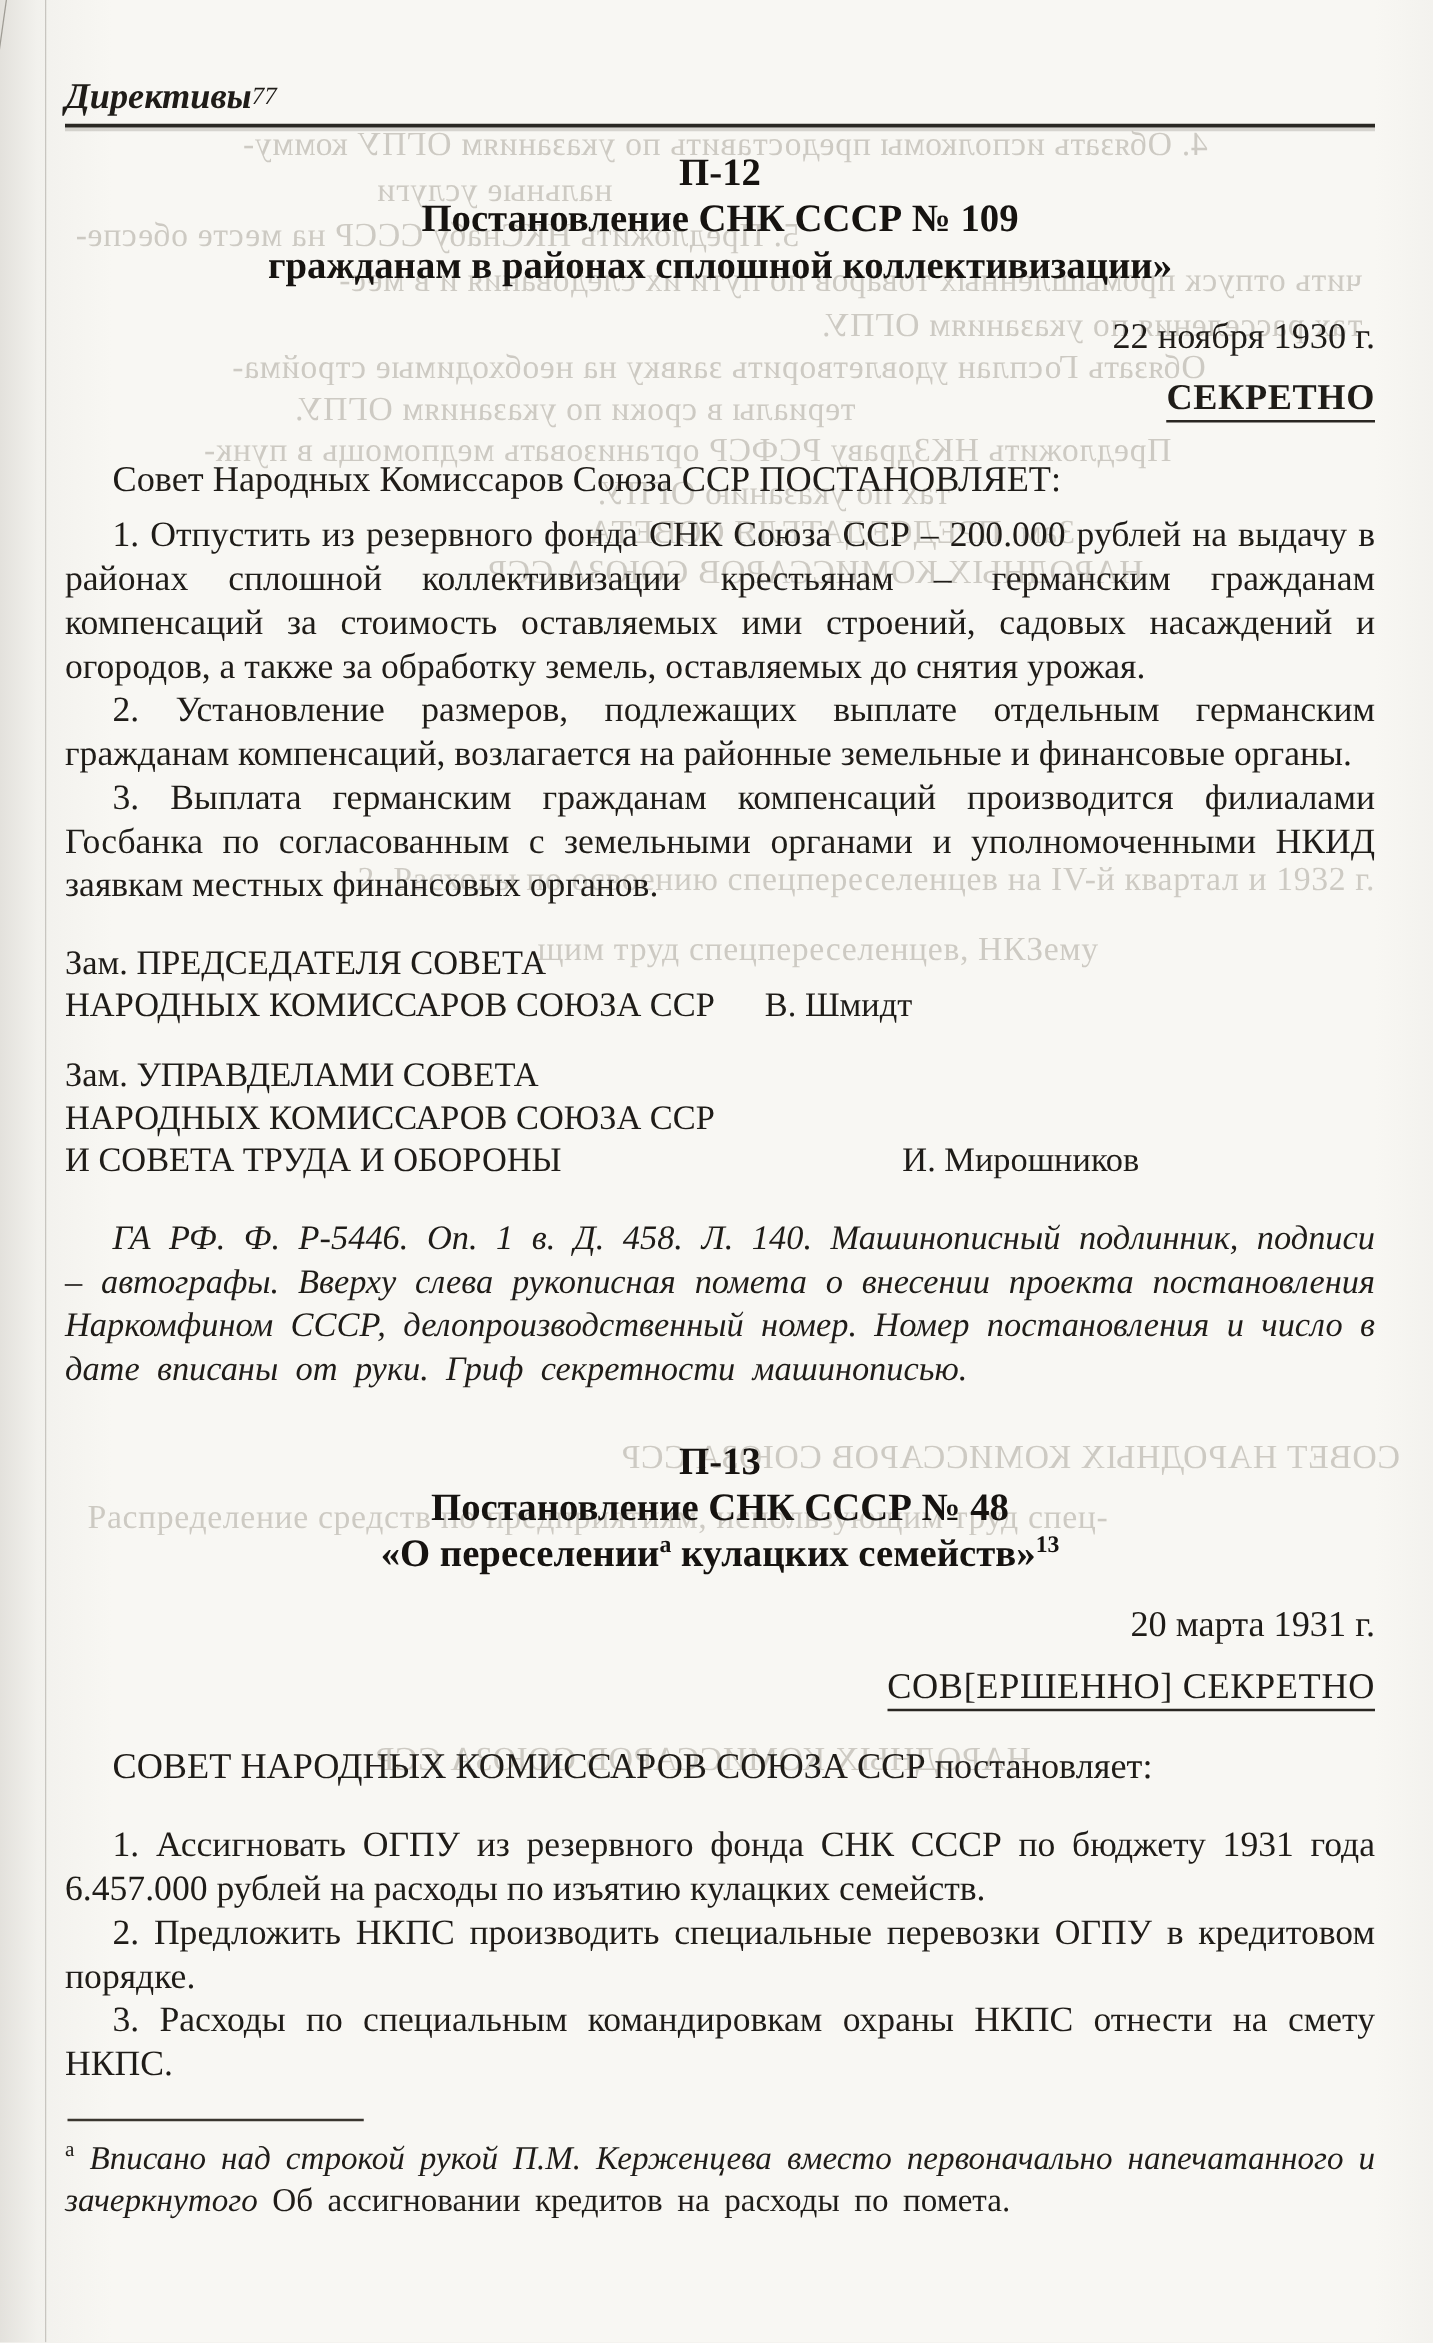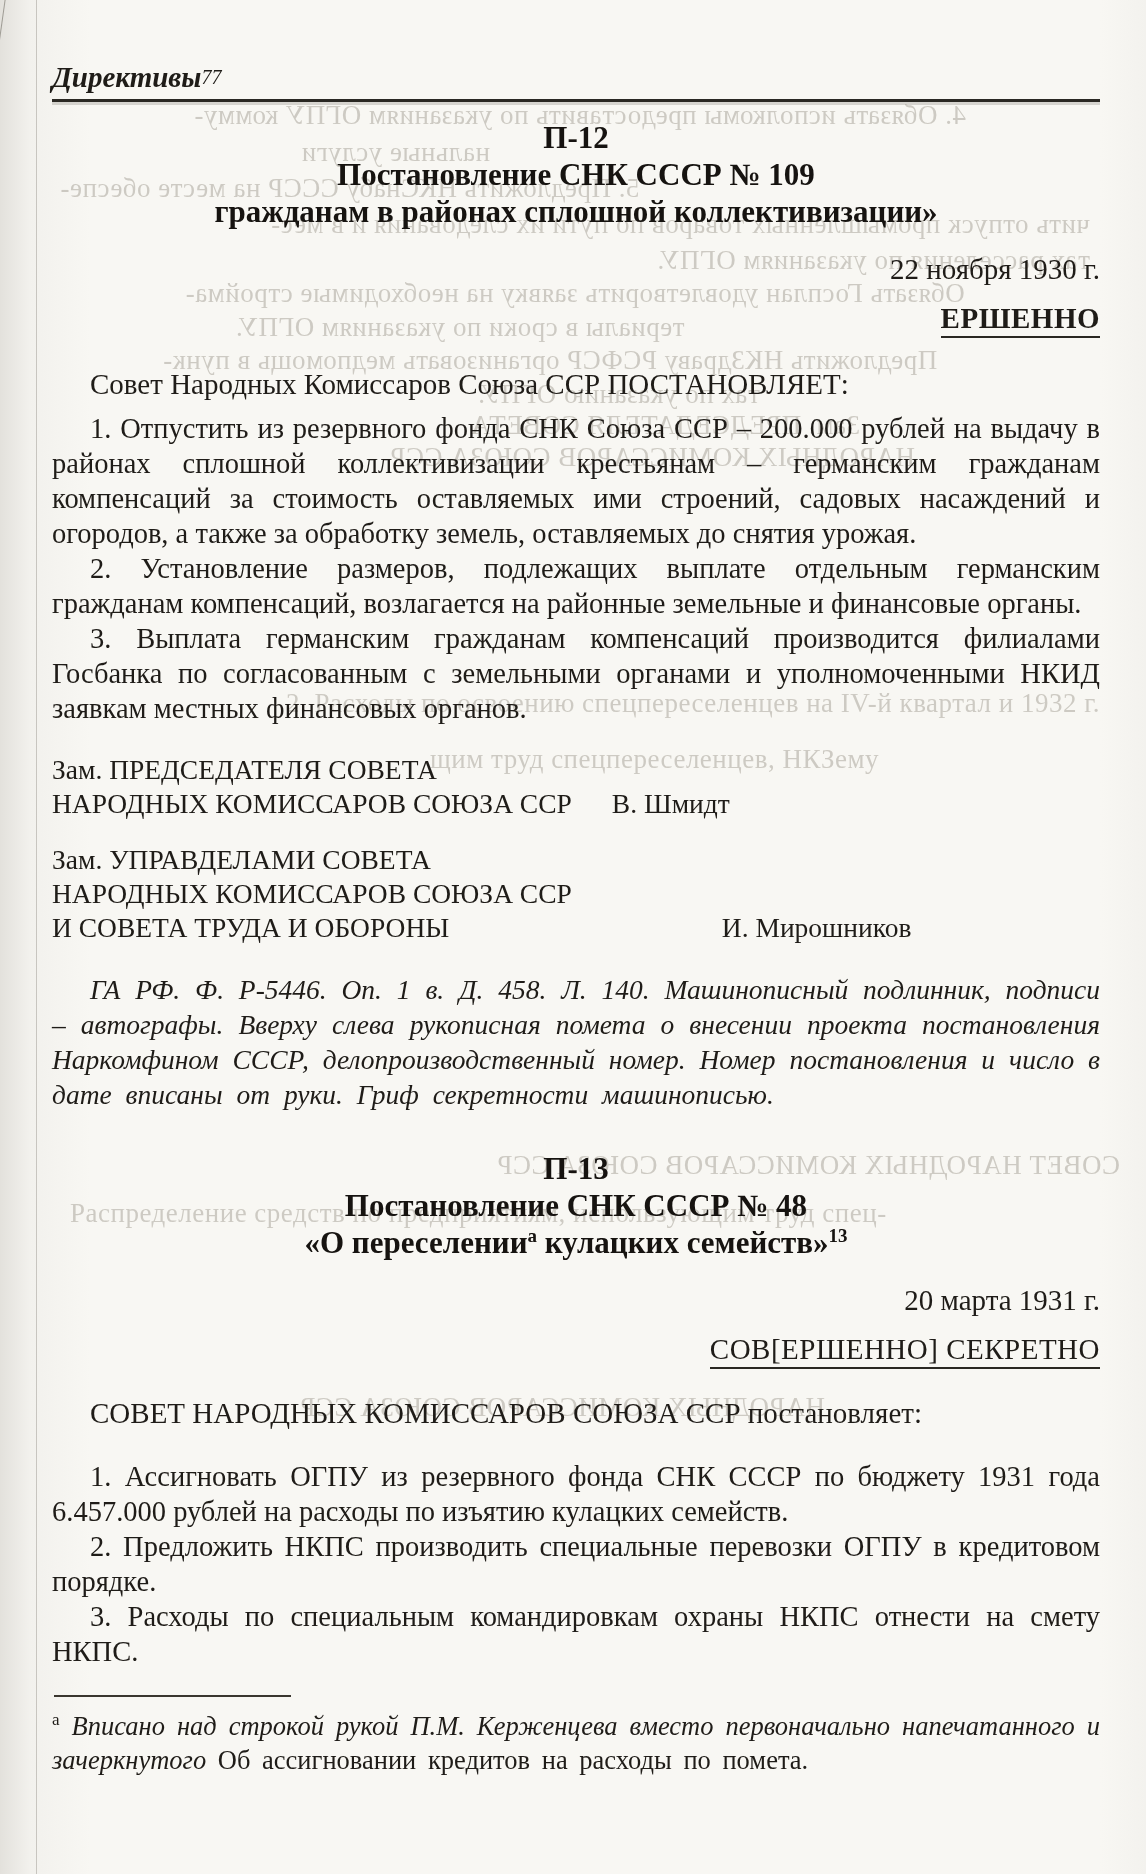--- a/index.html
+++ b/index.html
@@ -151,21 +151,21 @@
     <section>
       <div class="doc-head doc1-head">
         <div>П-12</div>
         <div>Постановление СНК СССР № 109</div>
         <div>гражданам в районах сплошной коллективизации»</div>
       </div>
 
       <div class="right-line doc-date">22 ноября 1930 г.</div>
 
       <div class="right-line secrecy secrecy-bold">
-        <span class="stamp">ЕРШЕННО</span>
+        <span class="stamp">СЕКРЕТНО</span>
       </div>
 
       <div class="opening">Совет Народных Комиссаров Союза ССР ПОСТАНОВЛЯЕТ:</div>
 
       <p class="body-par first-par">1. Отпустить из резервного фонда СНК Союза ССР – 200.000 рублей на выдачу в районах сплошной коллективизации крестьянам – германским гражданам компенсаций за стоимость оставляемых ими строений, садовых насаждений и огородов, а также за обработку земель, оставляемых до снятия урожая.</p>
       <p class="body-par">2. Установление размеров, подлежащих выплате отдельным германским гражданам компенсаций, возлагается на районные земельные и финансовые органы.</p>
       <p class="body-par">3. Выплата германским гражданам компенсаций производится филиалами Госбанка по согласованным с земельными органами и уполномоченными НКИД заявкам местных финансовых органов.</p>
 
       <div class="sig">
         <div class="sig-row">

